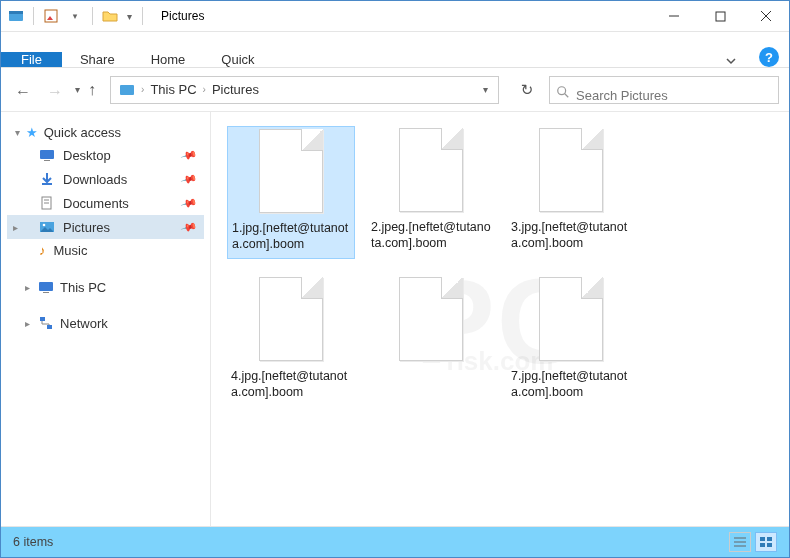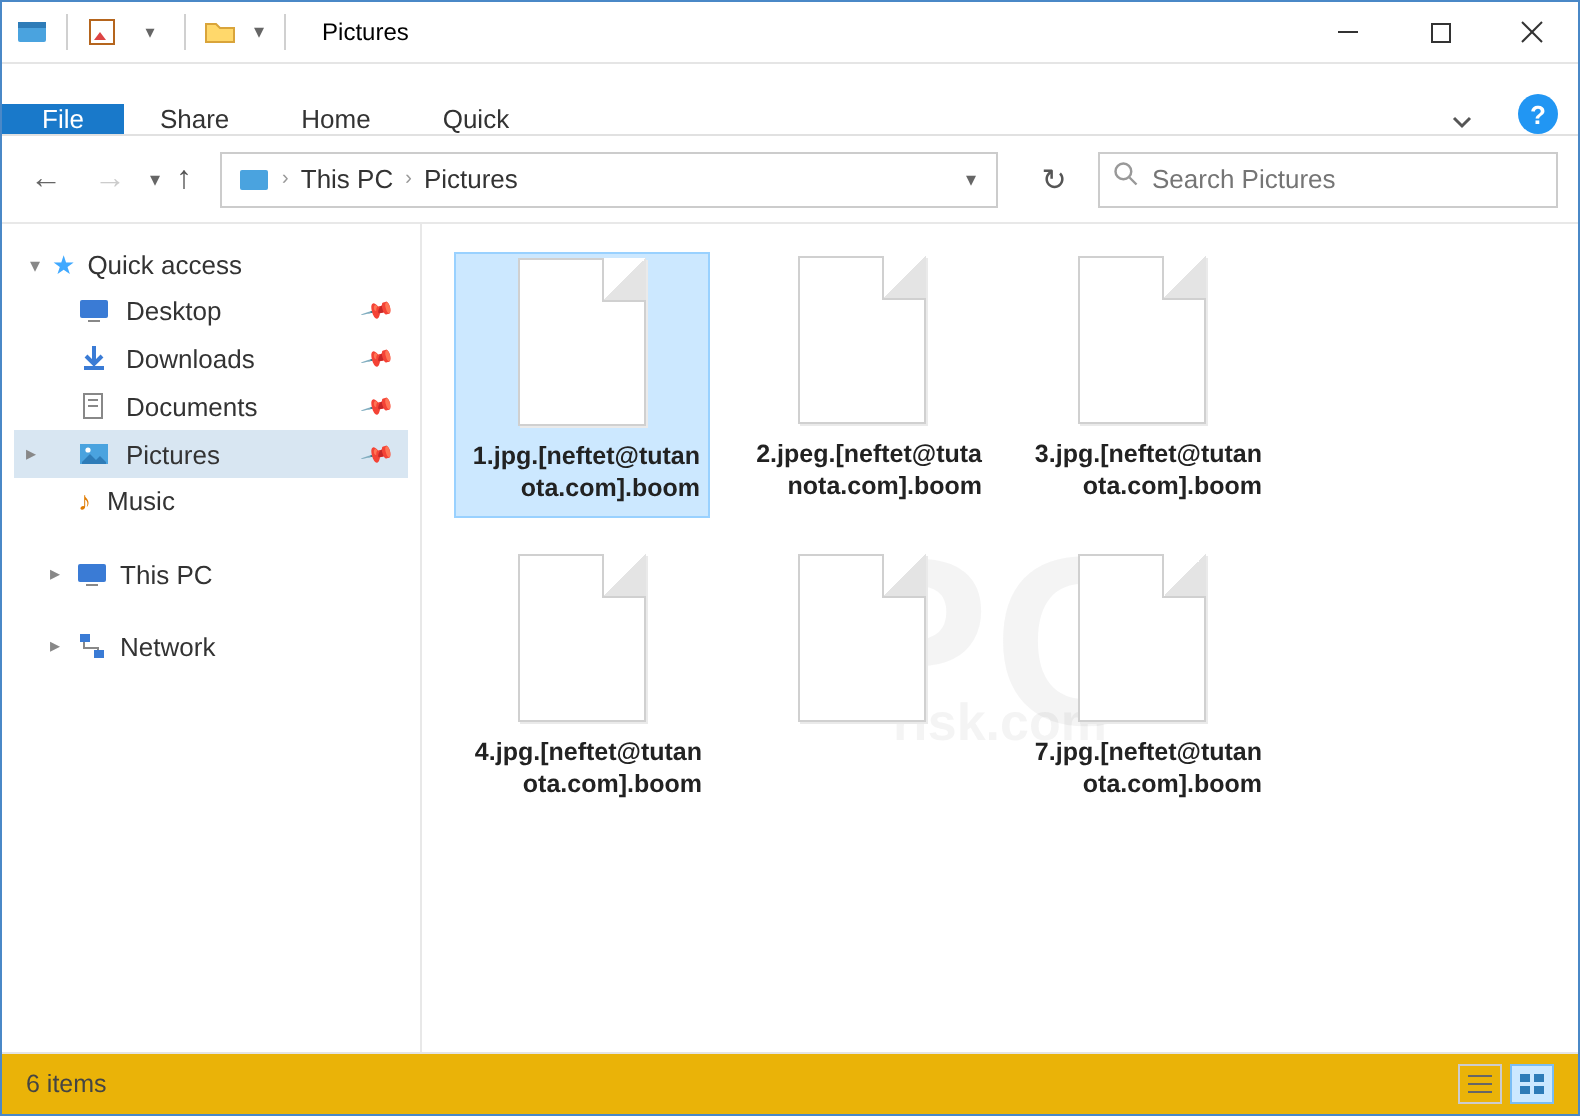--- a/index.html
+++ b/index.html
@@ -26,46 +26,46 @@
 .nav-arrow { width: 24px; height: 24px; display: flex; align-items: center; justify-content: center; color: #666; font-size: 16px; }
 .nav-arrow.disabled { color: #ccc; }
 .nav-drop { font-size: 10px; color: #666; }
 .nav-up { font-size: 16px; color: #555; }
 .addressbar { flex: 1; height: 28px; border: 1px solid #ccc; display: flex; align-items: center; padding: 0 4px; margin: 0 6px; }
 .addressbar .crumb { display: flex; align-items: center; gap: 4px; font-size: 13px; color: #333; padding: 0 4px; }
 .addressbar .sep { color: #999; font-size: 10px; padding: 0 2px; }
 .addressbar .ab-spacer { flex: 1; }
 .addressbar .ab-drop { color: #666; font-size: 10px; padding: 0 6px; }
 .refresh-btn { width: 28px; height: 28px; display: flex; align-items: center; justify-content: center; color: #555; font-size: 15px; }
-.searchbox { width: 230px; height: 28px; border: 1px solid #ccc; display: flex; align-items: center; padding: 0 6px; }
+.searchbox { width: 230px; height: 28px; border: 1px solid #ccc; display: flex; align-items: flex-end; padding: 0 6px; }
 .searchbox .sicon { color: #999; margin-right: 6px; }
 .searchbox input { border: none; outline: none; font-size: 13px; color: #555; flex: 1; background: transparent; }
 
 .content { display: flex; height: calc(100% - 31px - 36px - 44px - 28px); }
 .sidebar { width: 210px; border-right: 1px solid #e8e8e8; padding: 10px 6px; overflow: hidden; }
 .side-group { margin-bottom: 14px; }
 .side-head { display: flex; align-items: center; font-size: 13px; color: #333; padding: 3px 8px; gap: 6px; }
 .side-item { display: flex; align-items: center; font-size: 13px; color: #333; padding: 4px 8px 4px 32px; gap: 8px; position: relative; }
 .side-item.selected { background: #d8e6f2; }
 .side-item .pin { margin-left: auto; color: #888; font-size: 11px; transform: rotate(30deg); }
 .tree-caret { position: absolute; left: 6px; font-size: 10px; color: #888; }
 
 .fileview { flex: 1; padding: 14px 16px; display: flex; flex-wrap: wrap; align-content: flex-start; gap: 16px 12px; position: relative; }
-.file-item { width: 128px; display: flex; flex-direction: column; align-items: center; text-align: right; font-weight: bold; }
+.file-item { width: 128px; display: flex; flex-direction: column; align-items: center; text-align: left; }
 .file-item.selected { background: #cce8ff; border: 1px solid #99d1ff; }
 .file-icon { width: 76px; height: 88px; margin-bottom: 4px; position: relative; }
 .file-icon .page { position: absolute; inset: 2px 6px 2px 6px; background: #fff; border: 1px solid #d0d0d0; box-shadow: 1px 1px 0 #eaeaea; }
 .file-icon .fold { position: absolute; top: 2px; right: 6px; width: 22px; height: 22px; background: linear-gradient(135deg, #fff 50%, #e4e4e4 50%); border-left: 1px solid #d0d0d0; border-bottom: 1px solid #d0d0d0; }
 .file-label { font-size: 12.5px; color: #222; line-height: 1.25; word-break: break-all; padding: 2px 4px 6px; }
 
 .watermark { position: absolute; inset: 0; display: flex; align-items: center; justify-content: center; pointer-events: none; }
 .watermark span { font-size: 120px; font-weight: 700; color: rgba(120,120,120,0.08); letter-spacing: 2px; }
 .watermark small { position: absolute; font-size: 26px; color: rgba(120,120,120,0.08); font-weight: 600; top: 56%; }
 
-.statusbar { position: absolute; bottom: 0; left: 0; right: 0; height: 28px; border-top: 1px solid #e5e5e5; display: flex; align-items: center; padding: 15px 12px; font-size: 12.5px; color: #444; background: #eab308; }
+.statusbar { position: absolute; bottom: 0; left: 0; right: 0; height: 28px; border-top: 1px solid #e5e5e5; display: flex; align-items: center; padding: 15px 12px; font-size: 12.5px; color: #444; background: #7dd3fc; }
 .statusbar .sb-spacer { flex: 1; }
 .view-mode { display: flex; gap: 4px; align-items: center; }
 .view-mode .vm { width: 22px; height: 20px; border: 1px solid #ccc; display: flex; align-items: center; justify-content: center; }
 .view-mode .vm.active { background: #cce8ff; border-color: #7abdf5; }
 
 .icon-img { width: 16px; height: 16px; }
 </style>
 </head>
 <body>
 

